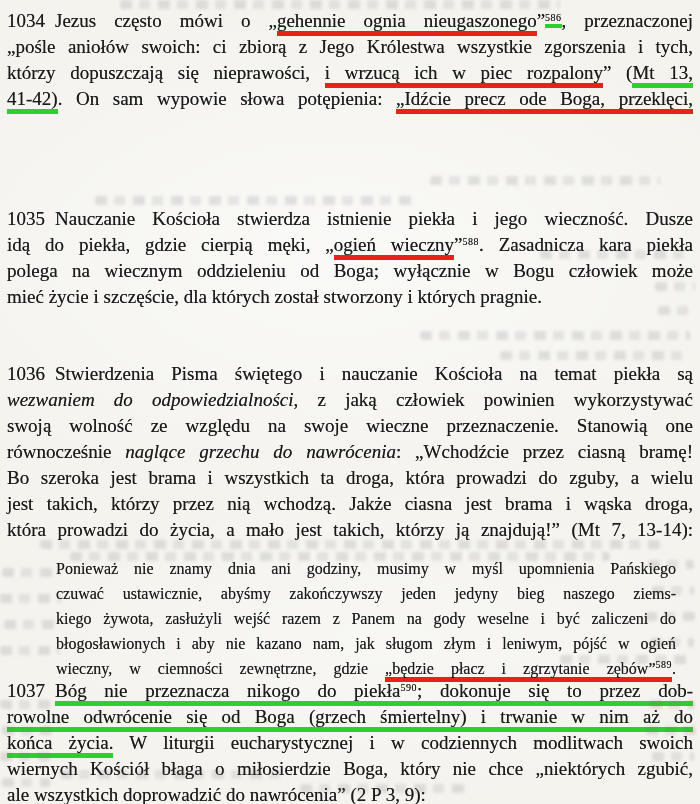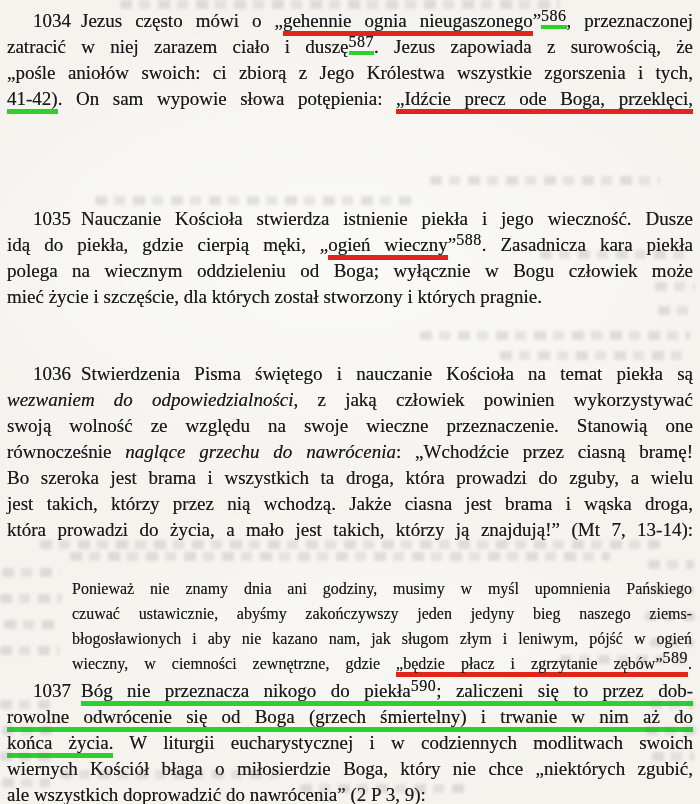--- a/index.html
+++ b/index.html
@@ -11,71 +11,72 @@
   }
   .page{
     position:absolute;inset:0;overflow:hidden;
     background:
       radial-gradient(ellipse 620px 340px at 48% 32%, rgba(255,255,255,.55), rgba(255,255,255,0) 75%),
       radial-gradient(ellipse 500px 240px at 55% 80%, rgba(255,255,255,.35), rgba(255,255,255,0) 70%),
       #f4f3ee;
   }
   .para{position:absolute;left:7px;width:686px;font-size:19px;line-height:26px;
         text-shadow:0 0 .5px rgba(20,20,20,.65);}
-  .quote{position:absolute;left:72px;width:620px;font-size:16px;line-height:25px;
-        text-shadow:0 0 .4px rgba(20,20,20,.6);margin-top:20px;}
+  .quote{position:absolute;left:56px;width:620px;font-size:16px;line-height:25px;
+        text-shadow:0 0 .4px rgba(20,20,20,.6);}
   .line{text-align:justify;text-align-last:auto;white-space:normal;}
   .line.j{text-align-last:justify;}
-  .pnum{padding-right:10px;margin-left:26px;}
+  .pnum{padding-right:10px;}
   .it{font-style:italic;}
   .u-red{border-bottom:5px solid var(--red,#e3241a);}
   .u-green{border-bottom:5px solid var(--green,#2cd12c);}
-  sup{font-size:16px;line-height:0;vertical-align:6px;letter-spacing:.5px;}
+  sup{font-size:10px;line-height:0;vertical-align:6px;letter-spacing:.5px;}
   sup.u-green{border-bottom:4px solid var(--green,#2cd12c);padding-bottom:1px;}
   .bleed{
     position:absolute;height:9px;border-radius:3px;pointer-events:none;
     filter:blur(1.5px);opacity:.5;
     background:repeating-linear-gradient(90deg,
       rgba(105,105,110,.34) 0 12px, rgba(0,0,0,0) 12px 19px,
       rgba(105,105,110,.26) 19px 30px, rgba(0,0,0,0) 30px 38px);
   }
 </style>
 </head>
 <body>
 
 <div class="page">
   <div class="para" id="p1034" style="top:8px">
       <div class="line j"><span class="pnum">1034</span><span>Jezus często mówi o „</span><span class="u-red">gehennie ognia nieugaszonego</span><span>”</span><sup class="u-green">586</sup><span>, przeznaczonej</span></div>
-      <div class="line j"><span>zatracić w niej zarazem ciało i duszę</span><sup class="u-green">587</sup><span>. Jezus zapowiada z surowością, że</span></div>
       <div class="line j"><span>„pośle aniołów swoich: ci zbiorą z Jego Królestwa wszystkie zgorszenia i tych,</span></div>
+      <div class="line j"><span>którzy dopuszczają się nieprawości, </span><span class="u-red">i wrzucą ich w piec rozpalony</span><span>” (</span><span class="u-green">Mt 13,</span></div>
       <div class="line j"><span class="u-green">41-42)</span><span>. On sam wypowie słowa potępienia: </span><span class="u-red">„Idźcie precz ode Boga, przeklęci,</span></div>
     </div>
   <div class="para" id="p1035" style="top:206px">
       <div class="line j"><span class="pnum">1035</span><span>Nauczanie Kościoła stwierdza istnienie piekła i jego wieczność. Dusze</span></div>
       <div class="line j"><span>idą do piekła, gdzie cierpią męki, „</span><span class="u-red">ogień wieczny</span><span>”</span><sup>588</sup><span>. Zasadnicza kara piekła</span></div>
       <div class="line j"><span>polega na wiecznym oddzieleniu od Boga; wyłącznie w Bogu człowiek może</span></div>
       <div class="line"><span>mieć życie i szczęście, dla których został stworzony i których pragnie.</span></div>
     </div>
   <div class="para" id="p1036" style="top:361px">
       <div class="line j"><span class="pnum">1036</span><span>Stwierdzenia Pisma świętego i nauczanie Kościoła na temat piekła są</span></div>
       <div class="line j"><span class="it">wezwaniem do odpowiedzialności</span><span>, z jaką człowiek powinien wykorzystywać</span></div>
       <div class="line j"><span>swoją wolność ze względu na swoje wieczne przeznaczenie. Stanowią one</span></div>
       <div class="line j"><span>równocześnie </span><span class="it">naglące grzechu do nawrócenia</span><span>: „Wchodźcie przez ciasną bramę!</span></div>
       <div class="line j"><span>Bo szeroka jest brama i wszystkich ta droga, która prowadzi do zguby, a wielu</span></div>
       <div class="line j"><span>jest takich, którzy przez nią wchodzą. Jakże ciasna jest brama i wąska droga,</span></div>
       <div class="line j"><span>która prowadzi do życia, a mało jest takich, którzy ją znajdują!” (Mt 7, 13-14):</span></div>
     </div>
   <div class="quote" id="quote" style="top:556px">
       <div class="line j"><span>Ponieważ nie znamy dnia ani godziny, musimy w myśl upomnienia Pańskiego</span></div>
       <div class="line j"><span>czuwać ustawicznie, abyśmy zakończywszy jeden jedyny bieg naszego ziems-</span></div>
+      <div class="line j"><span>kiego żywota, zasłużyli wejść razem z Panem na gody weselne i być zaliczeni do</span></div>
       <div class="line j"><span>błogosławionych i aby nie kazano nam, jak sługom złym i leniwym, pójść w ogień</span></div>
       <div class="line j"><span>wieczny, w ciemności zewnętrzne, gdzie </span><span class="u-red"><span>„będzie płacz i zgrzytanie zębów”</span><sup>589</sup></span><span>.</span></div>
     </div>
   <div class="para" id="p1037" style="top:678px">
-      <div class="line j"><span class="pnum">1037</span><span class="u-green"><span>Bóg nie przeznacza nikogo do piekła</span><sup>590</sup><span>; zaliczeni się to przez dob-</span></span></div>
+      <div class="line j"><span class="pnum">1037</span><span class="u-green"><span>Bóg nie przeznacza nikogo do piekła</span><sup>590</sup><span>; dokonuje się to przez dob-</span></span></div>
       <div class="line j"><span class="u-green">rowolne odwrócenie się od Boga (grzech śmiertelny) i trwanie w nim aż do</span></div>
       <div class="line j"><span class="u-green">końca życia.</span><span> W liturgii eucharystycznej i w codziennych modlitwach swoich</span></div>
       <div class="line j"><span>wiernych Kościół błaga o miłosierdzie Boga, który nie chce „niektórych zgubić,</span></div>
       <div class="line"><span>ale wszystkich doprowadzić do nawrócenia” (2 P 3, 9):</span></div>
     </div>
 <div class="bleed" style="left: 120px; top: 0px; width: 440px;"></div>
     <div class="bleed" style="left: 430px; top: 176px; width: 230px;"></div>
     <div class="bleed" style="left: 95px; top: 196px; width: 320px;"></div>
     <div class="bleed" style="left: 540px; top: 250px; width: 150px;"></div>
     <div class="bleed" style="left: 655px; top: 282px; width: 40px;"></div>

